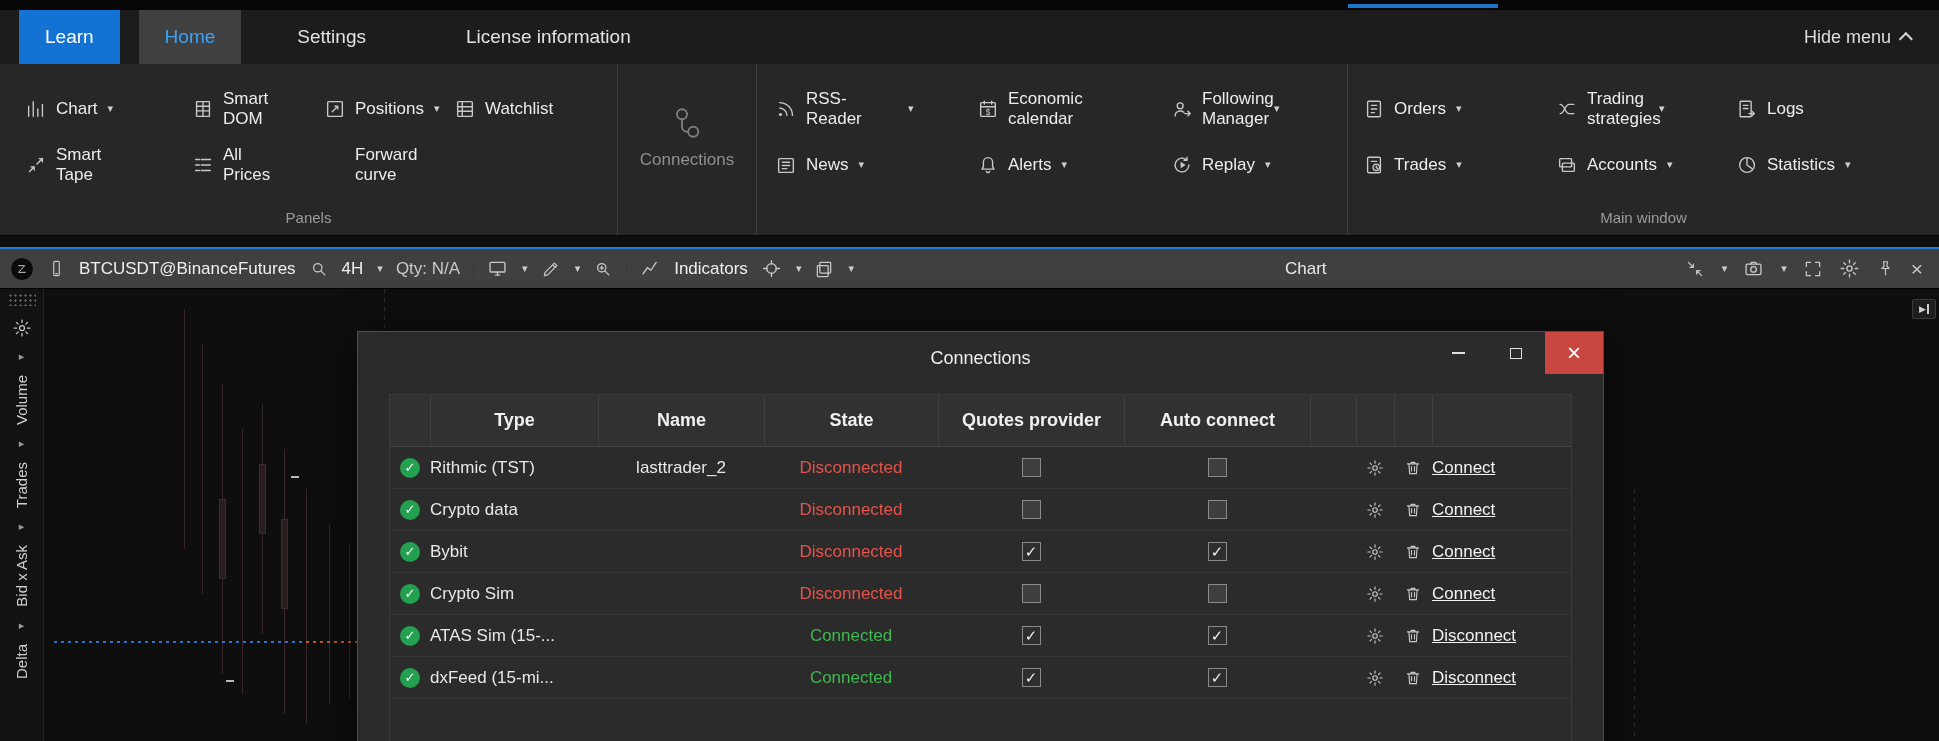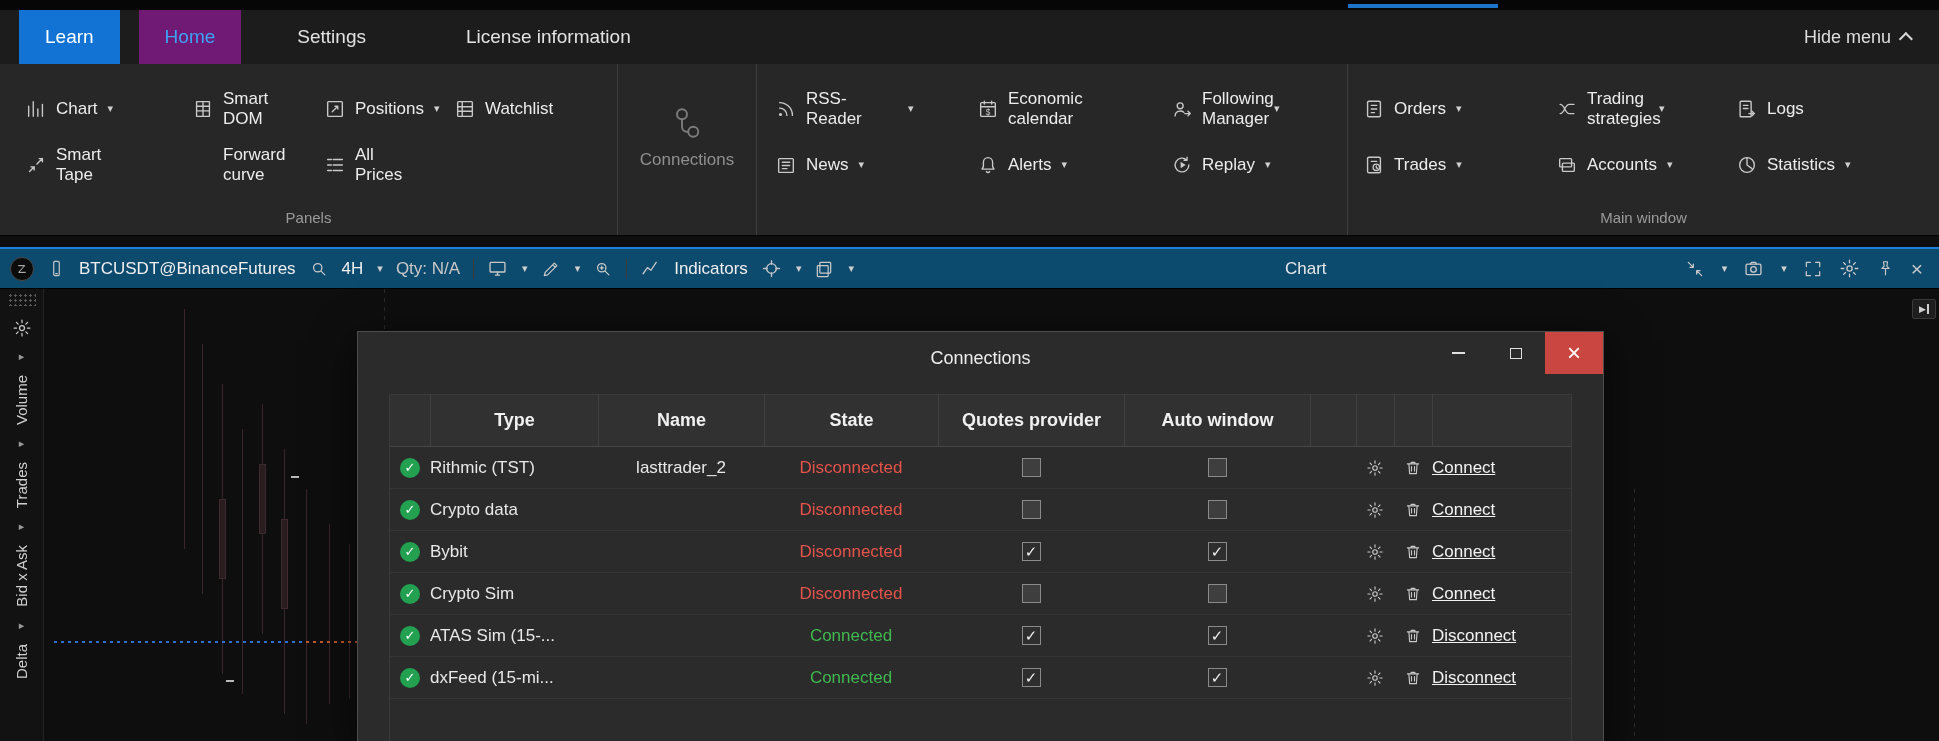--- a/index.html
+++ b/index.html
@@ -8,21 +8,21 @@
   .stage { position:relative; width:1939px; height:741px; overflow:hidden; background:#0e0e0e; }
 
   
   .top-strip { position:relative; height:10px; background:#060606; }
   .top-strip .blue-frag { position:absolute; left:1348px; top:4px; width:150px; height:4px; background:#1b74c8; }
 
   
   .menubar { height:54px; background:#1c1c1c; display:flex; align-items:stretch; }
   .tab { display:flex; align-items:center; padding:0 26px; font-size:19px; color:#e2e2e2; cursor:default;margin-left:19px; }
   .tab-learn { background:#1273d4; color:#ffffff; }
-  .tab-home { background:#701a75; color:#3da1f5; }
+  .tab-home { background:#404040; color:#3da1f5; }
   .tab-settings { margin-left:30px; }
   .tab-license { margin-left:48px;justify-content:center; }
   .hide-menu { margin-left:auto; display:flex; align-items:center; gap:12px; padding:0 26px; font-size:18px; color:#dedede; }
   .chev-up { width:10px; height:10px; border-left:2px solid #d6d6d6; border-top:2px solid #d6d6d6; transform:rotate(45deg) translateY(3px); }
 
   
   .ribbon { height:172px; background:#272727; display:flex; border-bottom:1px solid #050505; }
   .rgroup { display:flex; flex-direction:column; border-right:1px solid #3d3d3d; }
   .rgroup:last-child { border-right:none; }
   .g-panels { width:618px; }
@@ -40,21 +40,21 @@
   .dd { font-size:11px; color:#cfcfcf; margin-left:1px; }
   .bigitem { flex:1; display:flex; flex-direction:column; align-items:center; justify-content:center; gap:7px; font-size:17px; color:#8f8f8f; }
 
   .ic { flex:none; display:block; }
   .ic * { stroke:#c9c9c9; fill:none; stroke-width:1.5; stroke-linecap:round; stroke-linejoin:round; }
   .ic .fill { fill:#c9c9c9; stroke:none; }
   .ic-dim * { stroke:#7d7d7d; }
 
   
   .chart-panel { position:absolute; left:0; top:247px; width:1939px; height:494px; border-top:2px solid #1e7fd6; background:#0e0e0e; }
-  .chart-titlebar { height:40px; background:#0c4a6e; border-bottom:1px solid #000; display:flex; align-items:center; gap:13px; padding:0 10px; position:relative; }
+  .chart-titlebar { height:40px; background:#404040; border-bottom:1px solid #000; display:flex; align-items:center; gap:13px; padding:0 10px; position:relative; }
   .chart-titlebar .txt { font-size:17px; color:#efefef; }
   .chart-titlebar .dim { color:#c9c9c9; }
   .vsep { width:1px; height:20px; background:#3a3a3a; }
   .chart-title { position:absolute; left:1285px; font-size:17px; color:#e8e8e8; }
   .tb-right { margin-left:auto; display:flex; align-items:center; gap:16px; padding-right:6px; }
   .xclose { font-size:21px; color:#c9c9c9; line-height:1; }
   .logo { width:24px; height:24px; border-radius:50%; background:#0b0b0b; border:1px solid #4a4a4a; display:flex; align-items:center; justify-content:center; }
 
   .chart-body { display:flex; height:452px; position:relative; }
   .rail { width:44px; background:#121212; border-right:1px solid #242424; display:flex; flex-direction:column; align-items:center; padding-top:4px; gap:12px; overflow:hidden; }
@@ -162,28 +162,28 @@
               <path d="M4 9.5h16 M4 14.5h16 M9 4v16"></path>
             </svg>
           <span class="lbl">Watchlist</span>
         </div>
         <div class="ritem">
           <svg class="ic" viewBox="0 0 24 24" width="22" height="22">
               <path d="M5 19l5-5 M10 14H6.5 M10 14v3.5 M13 11l6-6 M19 5h-3.5 M19 5v3.5"></path>
             </svg>
           <span class="lbl lbl-narrow">Smart Tape</span>
         </div>
+        <div class="ritem">
+          <svg class="ic" viewBox="0 0 24 24" width="22" height="22">
+              <path d="M4 6h4 M4 12h4 M4 18h4 M10 6h10 M10 12h10 M10 18h10"></path>
+            </svg>
+          <span class="lbl lbl-narrow">All Prices</span>
+        </div>
         <div class="ritem" style="padding-left:31px;">
           <span class="lbl lbl-narrow">Forward curve</span>
-        </div>
-        <div class="ritem">
-          <svg class="ic" viewBox="0 0 24 24" width="22" height="22">
-              <path d="M4 6h4 M4 12h4 M4 18h4 M10 6h10 M10 12h10 M10 18h10"></path>
-            </svg>
-          <span class="lbl lbl-narrow">All Prices</span>
         </div>
       </div>
       <div class="glabel">Panels</div>
     </div>
 
     <div class="rgroup g-conn">
       <div class="bigitem">
         <svg class="ic ic-dim" viewBox="0 0 32 32" width="40" height="40">
             <circle cx="12" cy="9" r="4"></circle>
             <circle cx="21" cy="23" r="4"></circle>
@@ -440,21 +440,21 @@
       </div>
     </div>
 
     <div class="ctable">
       <div class="gridrow thead">
         <div></div>
         <div>Type</div>
         <div>Name</div>
         <div>State</div>
         <div>Quotes provider</div>
-        <div>Auto window</div>
+        <div>Auto connect</div>
         <div></div>
         <div></div>
         <div></div>
         <div></div>
       </div>
 
       <div class="gridrow trow">
         <div class="stat-ok">
             <span>✓</span>
           </div>

